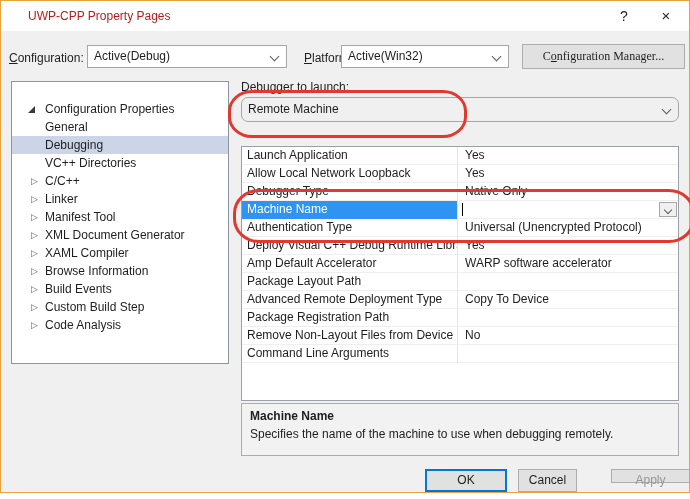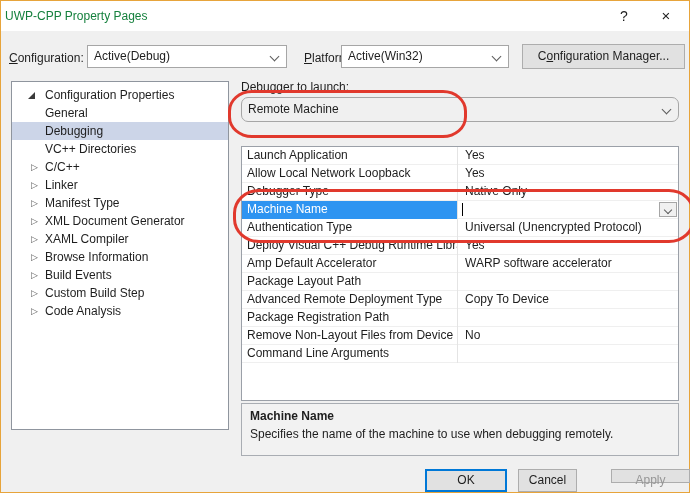--- a/index.html
+++ b/index.html
@@ -9,40 +9,40 @@
     font-size:12px;color:#1e1e1e;overflow:hidden;
     -webkit-font-smoothing:antialiased;
   }
 
   
   .dialog{position:absolute;left:0;top:0;width:688px;height:491px;
     border:1px solid #e7a43b;background:#f0f0f0;}
 
   
   .titlebar{position:absolute;left:0;top:0;width:100%;height:30px;background:#ffffff;}
-  .title{position:absolute;left:4px;top:8px;font-size:12px;color:#15803d;white-space:nowrap;}
+  .title{position:absolute;left:27px;top:8px;font-size:12px;color:#b91c1c;white-space:nowrap;}
   .tb-btn{position:absolute;top:0;width:34px;height:30px;text-align:center;
     line-height:30px;font-size:14px;color:#1e1e1e;cursor:default;}
   .tb-help{right:48px;}
   .tb-close{right:6px;font-size:15px;}
 
   
   .lbl{position:absolute;white-space:nowrap;}
   .u{text-decoration:underline;}
   .combo{position:absolute;height:23px;background:#ffffff;border:1px solid #a6a6a6;
     line-height:21px;padding-left:6px;box-sizing:border-box;white-space:nowrap;overflow:hidden;}
   .combo.gray{background:#f0f0f0;}
   .chev{position:absolute;right:8px;top:7px;width:6px;height:6px;
     border:solid #5c5c5c;border-width:0 1px 1px 0;transform:rotate(45deg);}
   .btn{position:absolute;height:25px;background:#e1e1e1;border:1px solid #adadad;
     text-align:center;line-height:23px;box-sizing:border-box;white-space:nowrap;}
 
   
-  .tree{position:absolute;left:10px;top:80px;width:218px;height:349px;
-    background:#ffffff;border:1px solid #8f959e;box-sizing:border-box;padding-top:4px;overflow:hidden;}
+  .tree{position:absolute;left:10px;top:80px;width:218px;height:283px;
+    background:#ffffff;border:1px solid #8f959e;box-sizing:border-box;padding-top:18px;overflow:hidden;}
   .tree-item{position:relative;height:18px;line-height:18px;white-space:nowrap;}
   .tree-item.selected{background:#ccd5e8;}
   .tree-label{position:absolute;left:33px;top:0;}
   .tri-exp{position:absolute;left:16px;top:6px;width:0;height:0;
     border-left:7px solid transparent;border-bottom:7px solid #3a3a3a;}
   .tri-col{position:absolute;left:19px;top:0;font-size:9px;line-height:18px;color:#5a5a5a;}
 
   
   .grid{position:absolute;left:240px;top:145px;width:438px;height:255px;
     background:#ffffff;border:1px solid #9ba0a8;box-sizing:border-box;overflow:hidden;}
@@ -87,21 +87,21 @@
   <span class="lbl" style="left:8px;top:50px;"><span class="u">C</span><span>onfiguration:</span></span>
   <div class="combo" style="left:86px;top:44px;width:200px;">
     <span>Active(Debug)</span>
     <span class="chev"></span>
   </div>
   <span class="lbl" style="left:303px;top:50px;"><span class="u">P</span><span>latform:</span></span>
   <div class="combo" style="left:340px;top:44px;width:168px;">
     <span>Active(Win32)</span>
     <span class="chev"></span>
   </div>
-  <div class="btn" style="left:521px;top:43px;width:163px;"><span>C</span><span class="u">o</span><span>nfiguration Manager...</span></div>
+  <div class="btn" style="left:521px;top:43px;width:163px;font-family:Liberation Serif, serif;"><span>C</span><span class="u">o</span><span>nfiguration Manager...</span></div>
 
   <div class="tree">
       <div class="tree-item">
         <span class="tri-exp"></span>
         <span class="tree-label">Configuration Properties</span>
       </div>
       <div class="tree-item">
         <span class="tree-label">General</span>
       </div>
       <div class="tree-item selected">
@@ -113,21 +113,21 @@
       <div class="tree-item">
         <span class="tri-col">▷</span>
         <span class="tree-label">C/C++</span>
       </div>
       <div class="tree-item">
         <span class="tri-col">▷</span>
         <span class="tree-label">Linker</span>
       </div>
       <div class="tree-item">
         <span class="tri-col">▷</span>
-        <span class="tree-label">Manifest Type</span>
+        <span class="tree-label">Manifest Tool</span>
       </div>
       <div class="tree-item">
         <span class="tri-col">▷</span>
         <span class="tree-label">XML Document Generator</span>
       </div>
       <div class="tree-item">
         <span class="tri-col">▷</span>
         <span class="tree-label">XAML Compiler</span>
       </div>
       <div class="tree-item">

